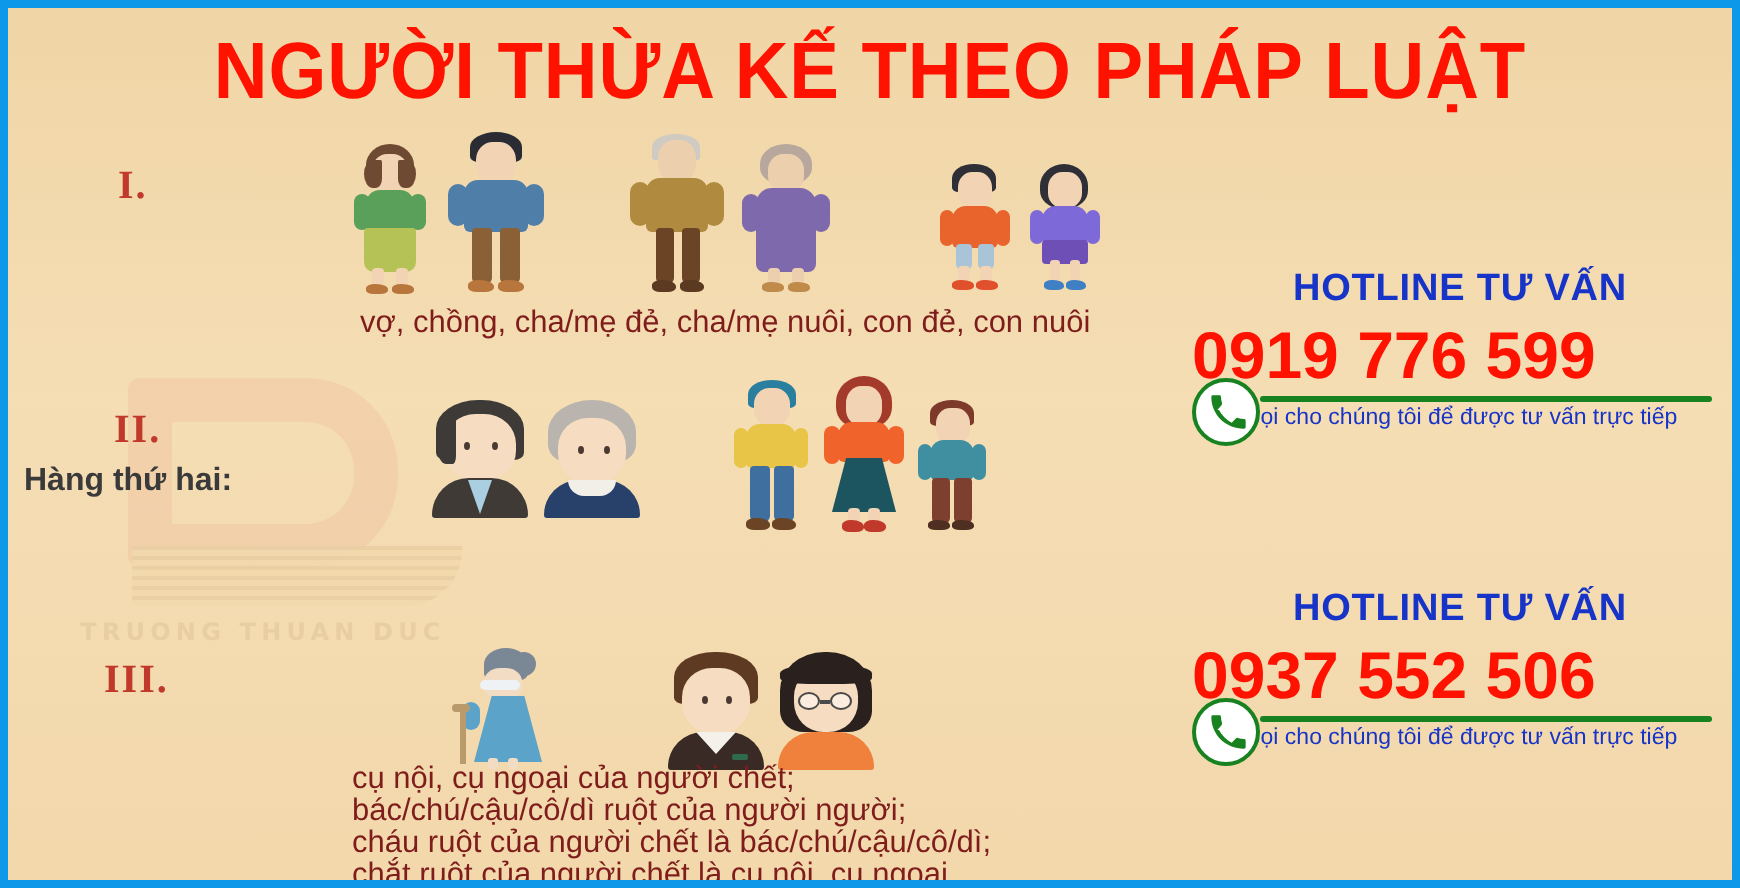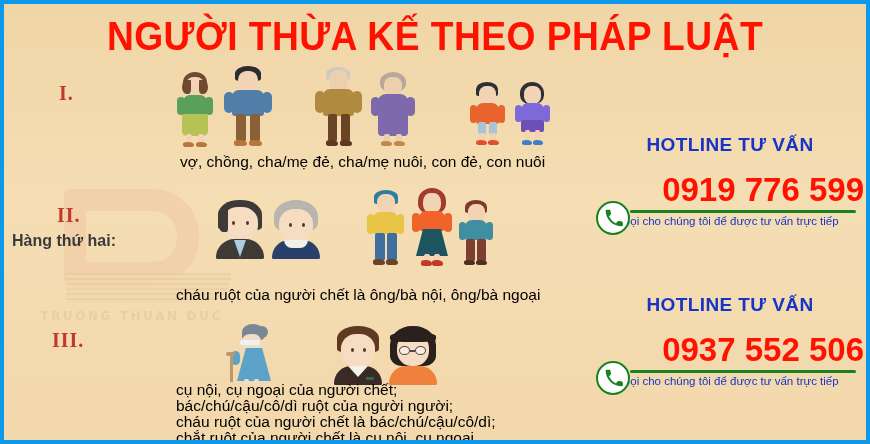--- a/index.html
+++ b/index.html
@@ -28,21 +28,21 @@
   .title{position:absolute;left:0;top:10px;width:862px;text-align:center;
         font-family:"Liberation Sans",sans-serif;font-weight:bold;font-size:40px;
         color:#ff1200;letter-spacing:.5px;transform:scaleX(.93);transform-origin:50% 50%;white-space:nowrap;}
 
   
   .rnum{position:absolute;font-family:"Liberation Serif",serif;font-weight:bold;font-size:20px;
         color:#c0392b;letter-spacing:1px;}
   .rlab{position:absolute;font-family:"Liberation Sans",sans-serif;font-weight:bold;font-size:16px;color:#3a3a3a;white-space:nowrap;}
 
   
-  .btxt{position:absolute;font-family:"Liberation Sans",sans-serif;font-size:15.5px;color:#000000;
+  .btxt{position:absolute;font-family:"Liberation Sans",sans-serif;font-size:15.5px;color:#7f1d1d;
         line-height:19px;white-space:pre;}
 
   
   .fig{position:absolute;}
   .hair{position:absolute;border-radius:50% 50% 40% 40%;}
   .head{position:absolute;background:#f2d3b3;border-radius:42%;}
   .torso{position:absolute;border-radius:7px 7px 3px 3px;}
   .legL,.legR{position:absolute;border-radius:2px 2px 3px 3px;}
   .shoe{position:absolute;border-radius:40% 55% 35% 35%;background:#b8763c;}
   .armL,.armR{position:absolute;border-radius:6px;}
@@ -52,21 +52,21 @@
   .bust .bhair{position:absolute;border-radius:48% 48% 12% 12%;}
   .bust .bface{position:absolute;background:#f6dcc0;border-radius:44% 44% 46% 46%;}
   .bust .bbody{position:absolute;border-radius:46px 46px 4px 4px;}
   .eye{position:absolute;width:3px;height:4px;background:#4a3a32;border-radius:50%;}
 
   
   .hot{position:absolute;width:268px;}
   .hot .hl{font-family:"Liberation Sans",sans-serif;font-weight:bold;font-size:19px;color:#1734c8;
         text-align:center;letter-spacing:.4px;}
   .hot .num{font-family:"Liberation Sans",sans-serif;font-weight:bold;font-size:33px;color:#ff1200;
-        text-align:right;letter-spacing:0px;margin-top:15px;}
+        text-align:left;letter-spacing:0px;margin-top:3px;}
   .hot .rule{height:3px;background:#17821f;margin:1px 0 0 34px;width:226px;border-radius:2px;}
   .hot .sub{font-family:"Liberation Sans",sans-serif;font-size:11.5px;color:#1734c8;text-align:center;margin-top:2px;}
   .phone{position:absolute;left:0;top:30px;width:34px;height:34px;border-radius:50%;
         border:2.5px solid #17821f;background:#ffffff;box-sizing:border-box;}
   .phone svg{position:absolute;left:6px;top:5px;}
 </style>
 </head>
 <body>
 
 <div id="poster">
@@ -216,21 +216,20 @@
     <div class="head" style="left:12px;top:4px;width:17px;height:18px;"></div>
     <div class="torso" style="left:9px;top:20px;width:22px;height:20px;background:#3f8fa0;"></div>
     <div class="armL" style="left:3px;top:22px;width:7px;height:18px;background:#3f8fa0;"></div>
     <div class="armR" style="left:30px;top:22px;width:7px;height:18px;background:#3f8fa0;"></div>
     <div class="legL" style="left:10px;top:39px;width:9px;height:23px;background:#7d3f2f;"></div>
     <div class="legR" style="left:21px;top:39px;width:9px;height:23px;background:#7d3f2f;"></div>
     <div class="shoe" style="left:8px;top:60px;width:11px;height:5px;background:#4f2f22;"></div>
     <div class="shoe" style="left:20px;top:60px;width:11px;height:5px;background:#4f2f22;"></div>
   </div>
 
-  <div class="btxt" style="left:172px;top:281px;">cháu ruột của người chết là ông/bà nội, ông/bà ngoại</div>
 
   <div class="rnum" style="left:48px;top:325px;">III.</div>
 
   <div class="fig" style="left:218px;top:320px;width:56px;height:62px;">
     <div class="hair" style="left:20px;top:0;width:22px;height:16px;background:#7a8795;border-radius:50% 50% 20% 20%;"></div>
     <div style="position:absolute;left:34px;top:2px;width:12px;height:12px;background:#7a8795;border-radius:50%;"></div>
     <div class="head" style="left:20px;top:10px;width:19px;height:16px;background:#f2dcc4;"></div>
     <div style="position:absolute;left:18px;top:16px;width:20px;height:5px;background:#eef2f4;border-radius:3px;"></div>
     <div style="position:absolute;left:15px;top:24px;width:34px;height:33px;background:#5ba3c9;
          clip-path:polygon(26% 0,74% 0,100% 100%,0 100%);"></div>

